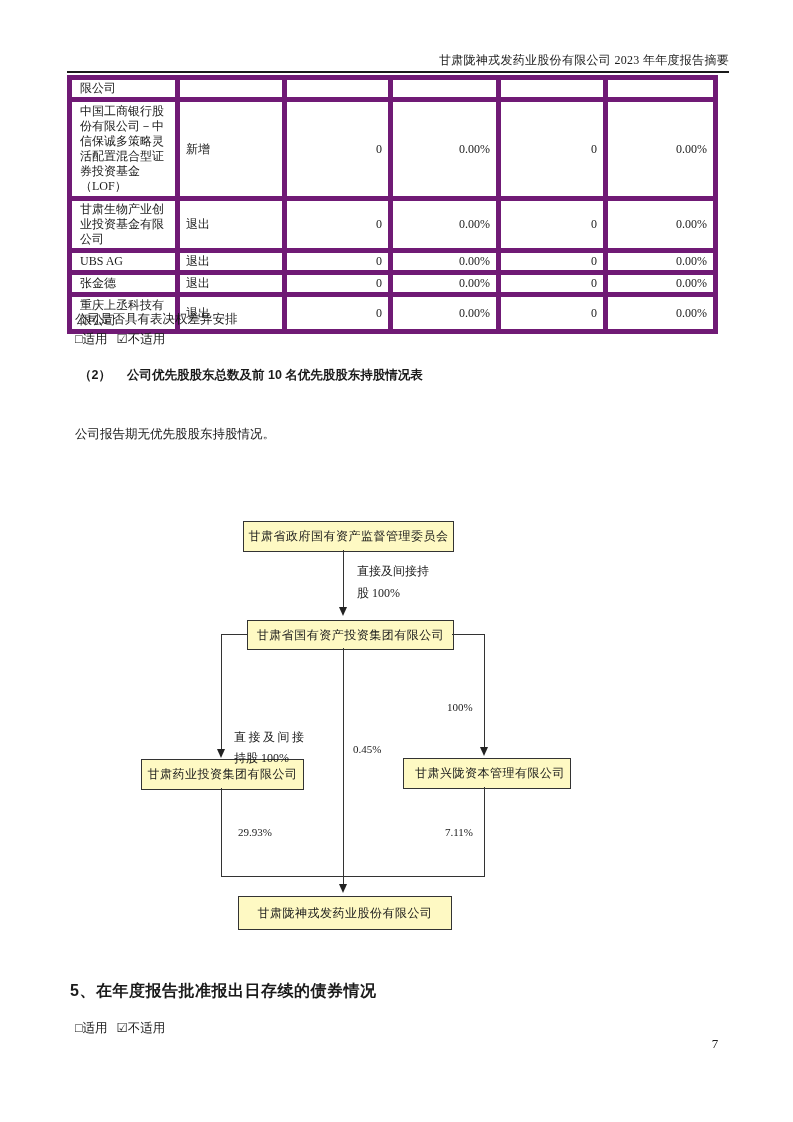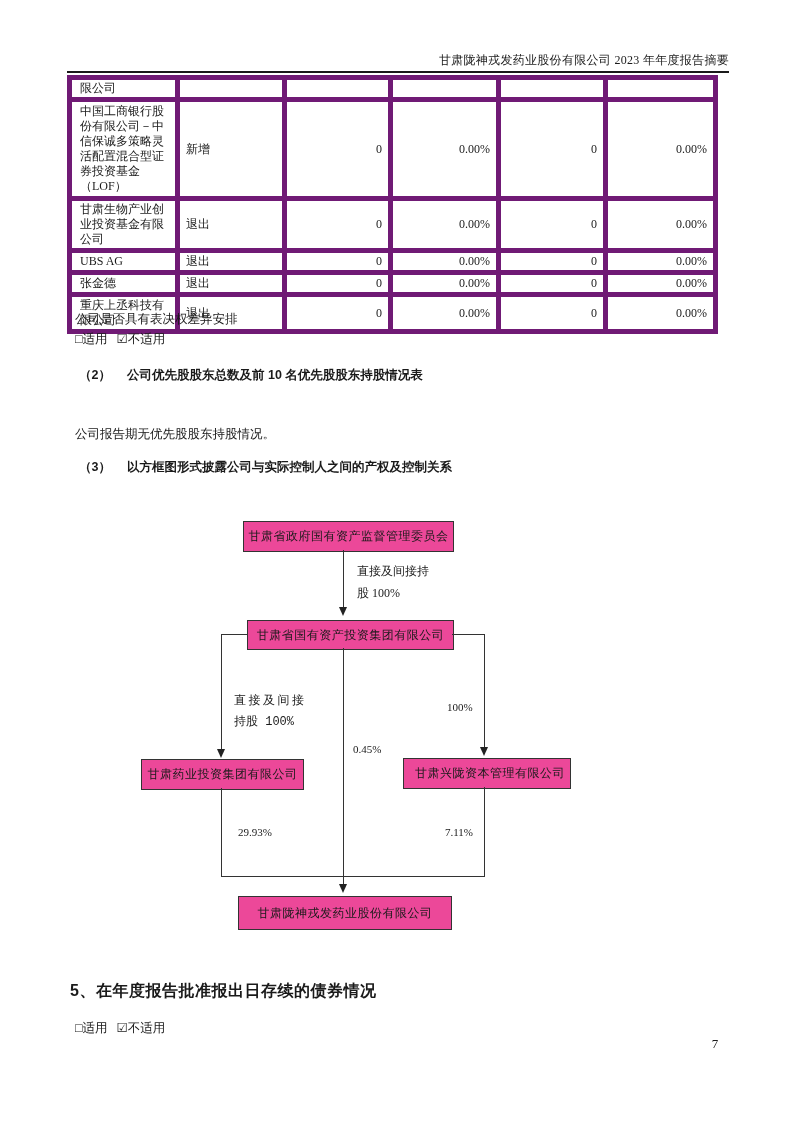--- a/index.html
+++ b/index.html
@@ -27,21 +27,21 @@
   tr.r5 td { height:30px; }
 
   
   .txt { position:absolute; font-size:12.5px; white-space:nowrap; }
   .h2  { position:absolute; font-family:"Liberation Sans","DejaVu Sans",sans-serif; font-weight:bold; font-size:12.5px; white-space:nowrap; }
   .h2 .h2-text { margin-left:16px; }
   .h1  { position:absolute; font-family:"Liberation Sans","DejaVu Sans",sans-serif; font-weight:bold; font-size:16px; white-space:nowrap; letter-spacing:0.5px; }
   .chk2 { margin-left:9px; }
 
   
-  .box { position:absolute; border:1px solid #333; background:#ec4899;
+  .box { position:absolute; border:1px solid #333; background:#fef9c3;
     display:flex; align-items:center; justify-content:center;
     font-size:12px; letter-spacing:0.5px; text-align:right; white-space:nowrap; }
   .vline { position:absolute; width:1px; background:#333; }
   .hline { position:absolute; height:1px; background:#333; }
   .arrow-down { position:absolute; width:0; height:0;
     border-left:4px solid transparent; border-right:4px solid transparent; border-top:9px solid #222; }
   .dlabel { position:absolute; font-size:12px; white-space:nowrap; }
   .dlabel .ls { letter-spacing:2.5px; }
   .dnum   { position:absolute; font-size:11px; white-space:nowrap; }
   .two-line div { line-height:22px; }
@@ -122,23 +122,20 @@
   <div class="txt" style="left:75px; top:331px;">
     <span>□适用</span><span class="chk2">☑不适用</span>
   </div>
 
   <div class="h2" style="left:79px; top:367px;">
     <span>（2）</span><span class="h2-text">公司优先股股东总数及前 10 名优先股股东持股情况表</span>
   </div>
 
   <div class="txt" style="left:75px; top:426px;">公司报告期无优先股股东持股情况。</div>
 
-  <div class="h2" style="left:79px; top:459px;">
-    <span>（3）</span><span class="h2-text">以方框图形式披露公司与实际控制人之间的产权及控制关系</span>
-  </div>
 
   <div>
 
     <div class="box" style="left:243px; top:521px; width:209px; height:29px;">甘肃省政府国有资产监督管理委员会</div>
     <div class="box" style="left:247px; top:620px; width:205px; height:28px;">甘肃省国有资产投资集团有限公司</div>
     <div class="box" style="left:141px; top:759px; width:161px; height:29px;">甘肃药业投资集团有限公司</div>
     <div class="box" style="left:403px; top:758px; width:160px; height:29px;padding-left:6px;">甘肃兴陇资本管理有限公司</div>
     <div class="box" style="left:238px; top:896px; width:212px; height:32px;">甘肃陇神戎发药业股份有限公司</div>
 
     <div class="vline" style="left:343px; top:550px; height:58px;"></div>
@@ -156,21 +153,21 @@
     <div class="arrow-down" style="left:339px; top:884px;"></div>
 
     <div class="vline" style="left:221px; top:788px; height:89px;"></div>
     <div class="vline" style="left:484px; top:787px; height:90px;"></div>
     <div class="hline" style="left:221px; top:876px; width:264px;"></div>
 
     <div class="dlabel two-line" style="left:357px; top:560px;">
       <div>直接及间接持</div>
       <div>股 100%</div>
     </div>
-    <div class="dlabel two-line-s" style="left:234px; top:691px;font-family:Liberation Mono, monospace;">
+    <div class="dlabel two-line-s" style="left:234px; top:727px;">
       <div class="ls">直接及间接</div>
       <div>持股 100%</div>
     </div>
     <div class="dnum" style="left:447px; top:701px;">100%</div>
     <div class="dnum" style="left:353px; top:743px;">0.45%</div>
     <div class="dnum" style="left:238px; top:826px;">29.93%</div>
     <div class="dnum" style="left:445px; top:826px;">7.11%</div>
   </div>
 
   <div class="h1" style="left:70px; top:981px;">5、在年度报告批准报出日存续的债券情况</div>

